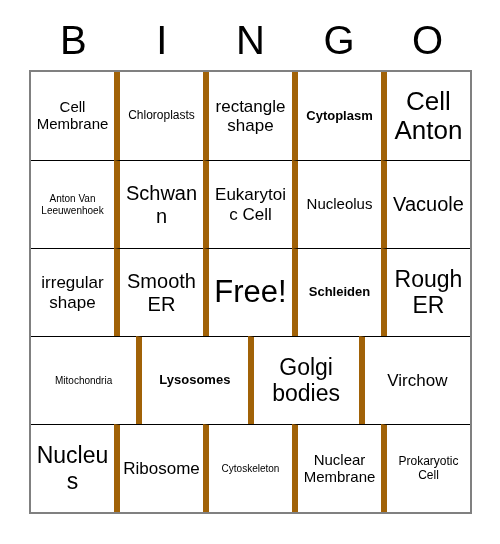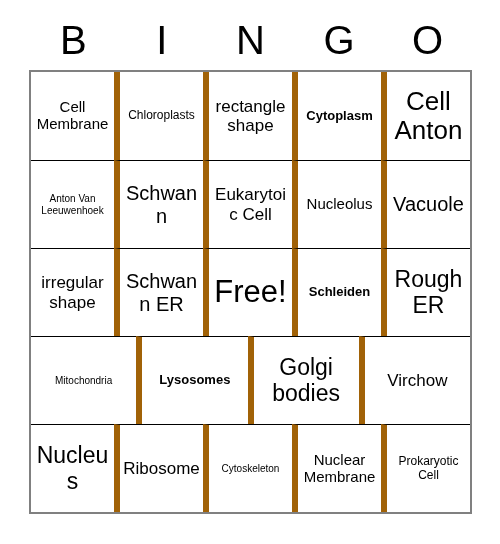--- a/index.html
+++ b/index.html
@@ -146,21 +146,21 @@
       <div class="cell">
         <span class="cell-text sz-l">Vacuole</span>
       </div>
     </div>
 
     <div class="grid-row">
       <div class="cell">
         <span class="cell-text sz-ml">irregular shape</span>
       </div>
       <div class="cell">
-        <span class="cell-text sz-l">Schwann ER</span>
+        <span class="cell-text sz-l">Smooth ER</span>
       </div>
       <div class="cell">
         <span class="cell-text sz-free">Free!</span>
       </div>
       <div class="cell">
         <span class="cell-text sz-sm">Schleiden</span>
       </div>
       <div class="cell">
         <span class="cell-text sz-xl">Rough ER</span>
       </div>

